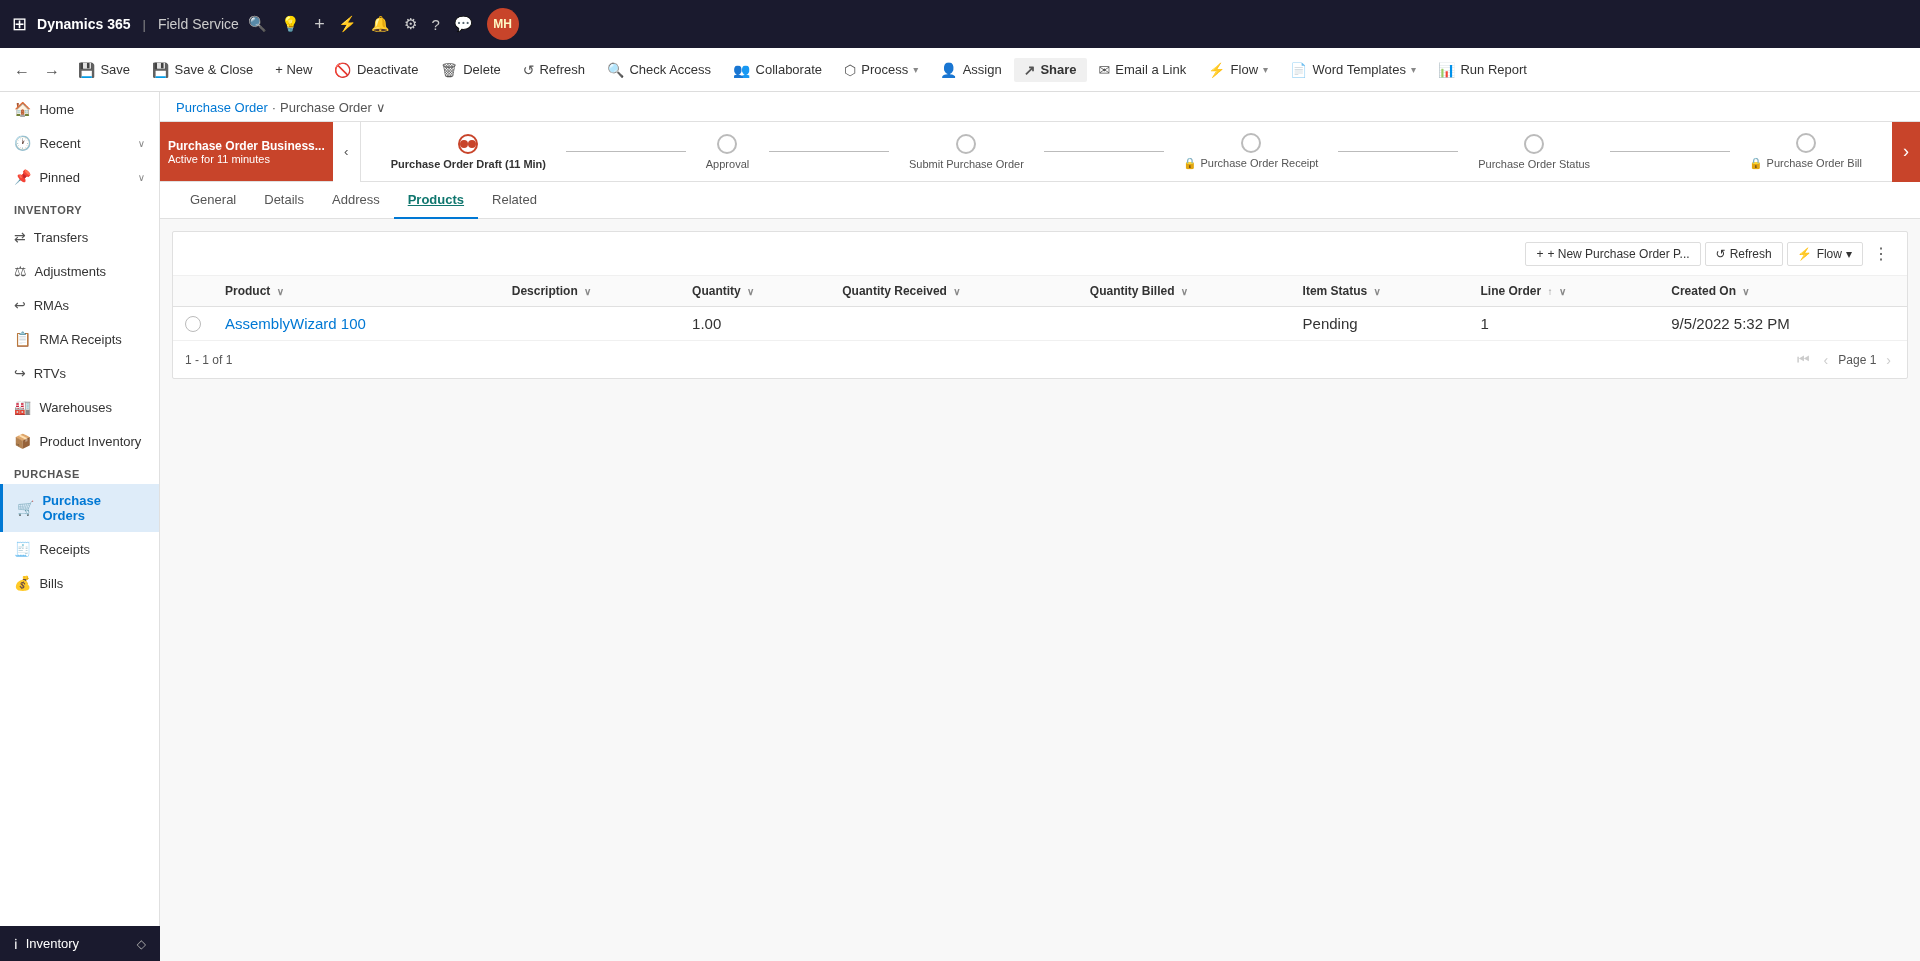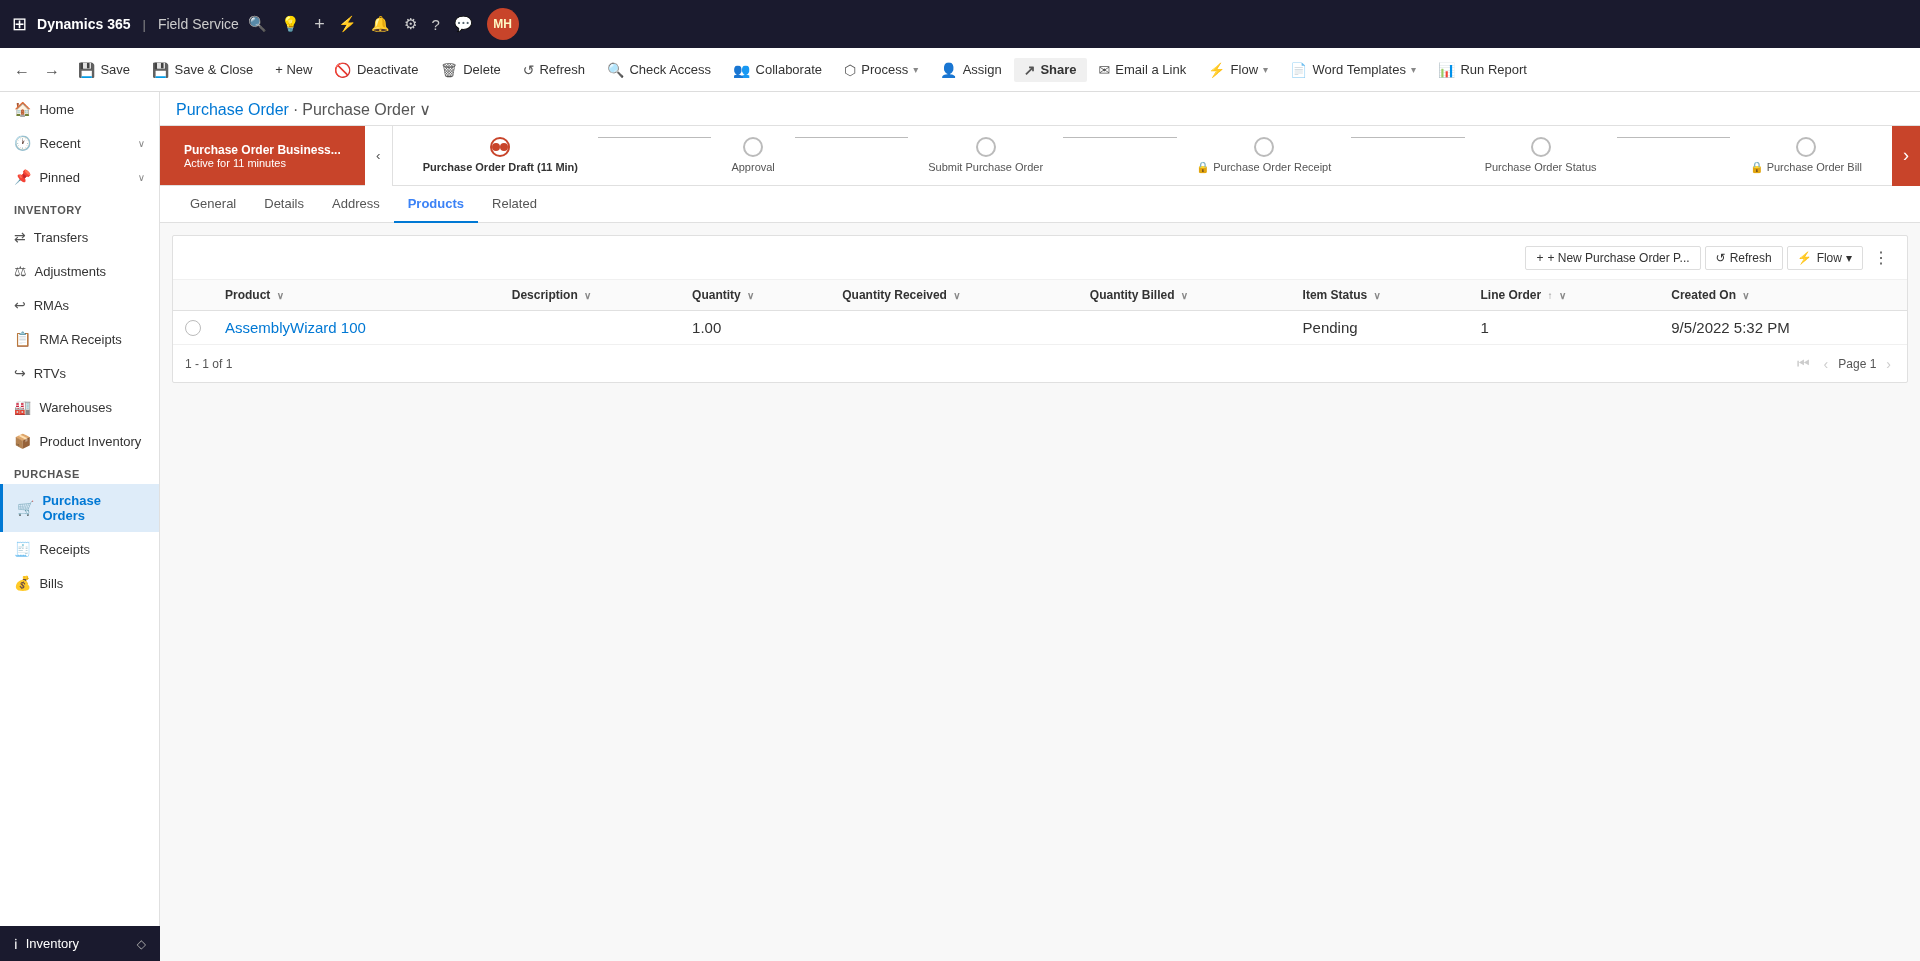--- a/index.html
+++ b/index.html
@@ -79,55 +79,55 @@
     .sidebar-expand { margin-left: auto; font-size: 10px; color: #888; }
 
     
     .content-area { flex: 1; overflow-y: auto; background: #f8f8f8; }
 
     
     .record-header { background: #fff; padding: 8px 16px 0; border-bottom: 1px solid #e0e0e0; }
     .record-title-row { display: flex; align-items: center; gap: 8px; margin-bottom: 2px; }
     .record-id { font-size: 20px; font-weight: 600; color: #333; }
     .record-saved { font-size: 13px; color: #888; }
-    .record-breadcrumb { font-size: 16px; color: #555; display: flex; align-items: center; gap: 4px; margin-bottom: 6px; }
+    .record-breadcrumb { font-size: 13px; color: #555; display: flex; align-items: center; gap: 4px; margin-bottom: 6px; }
 
     
     .process-bar {
       background: #fff;
       border-bottom: 1px solid #e0e0e0;
       display: flex;
       align-items: center;
       height: 60px;
       padding: 0 0;
       position: relative;
     }
     .process-active-badge {
       background: #c8442a;
       color: #fff;
-      padding: 4px 24px;
+      padding: 4px 8px;
       font-size: 12px;
       font-weight: 600;
       min-width: 170px;
       height: 100%;
       display: flex;
       flex-direction: column;
       justify-content: center;
       cursor: pointer;
     }
     .process-active-badge .badge-title { font-size: 12px; font-weight: 700; }
     .process-active-badge .badge-sub { font-size: 11px; font-weight: 400; }
     .process-chevron-left {
       width: 28px; height: 60px; background: #fff; border: none;
       cursor: pointer; display: flex; align-items: center; justify-content: center;
       border-right: 1px solid #e0e0e0; color: #555;
     }
     .process-stages {
       display: flex;
-      align-items: flex-start;
+      align-items: center;
       flex: 1;
       padding: 0 10px;
       gap: 0;
       overflow: hidden;
     }
     .stage {
       display: flex; flex-direction: column; align-items: center;
       gap: 4px; padding: 0 20px; cursor: pointer; position: relative;
     }
     .stage-circle {
@@ -152,21 +152,21 @@
 
     
     .record-tabs {
       display: flex; background: #fff; border-bottom: 1px solid #e0e0e0;
       padding: 0 16px;
     }
     .tab-item {
       padding: 10px 14px; font-size: 13px; cursor: pointer; color: #555;
       border-bottom: 2px solid transparent; margin-bottom: -1px;
     }
-    .tab-item.active { color: #3b82f6; border-bottom-color: #0078d4; font-weight: 600; }
+    .tab-item.active { color: #0f766e; border-bottom-color: #0078d4; font-weight: 600; text-decoration: underline; }
 
     
     .products-section { margin: 12px; background: #fff; border: 1px solid #e0e0e0; border-radius: 2px; }
     .products-toolbar {
       display: flex; align-items: center; justify-content: flex-end;
       padding: 8px 12px; border-bottom: 1px solid #f0f0f0; gap: 4px;
     }
     .prod-btn {
       display: flex; align-items: center; gap: 4px;
       padding: 4px 10px; border: 1px solid #ddd; background: #fff;

